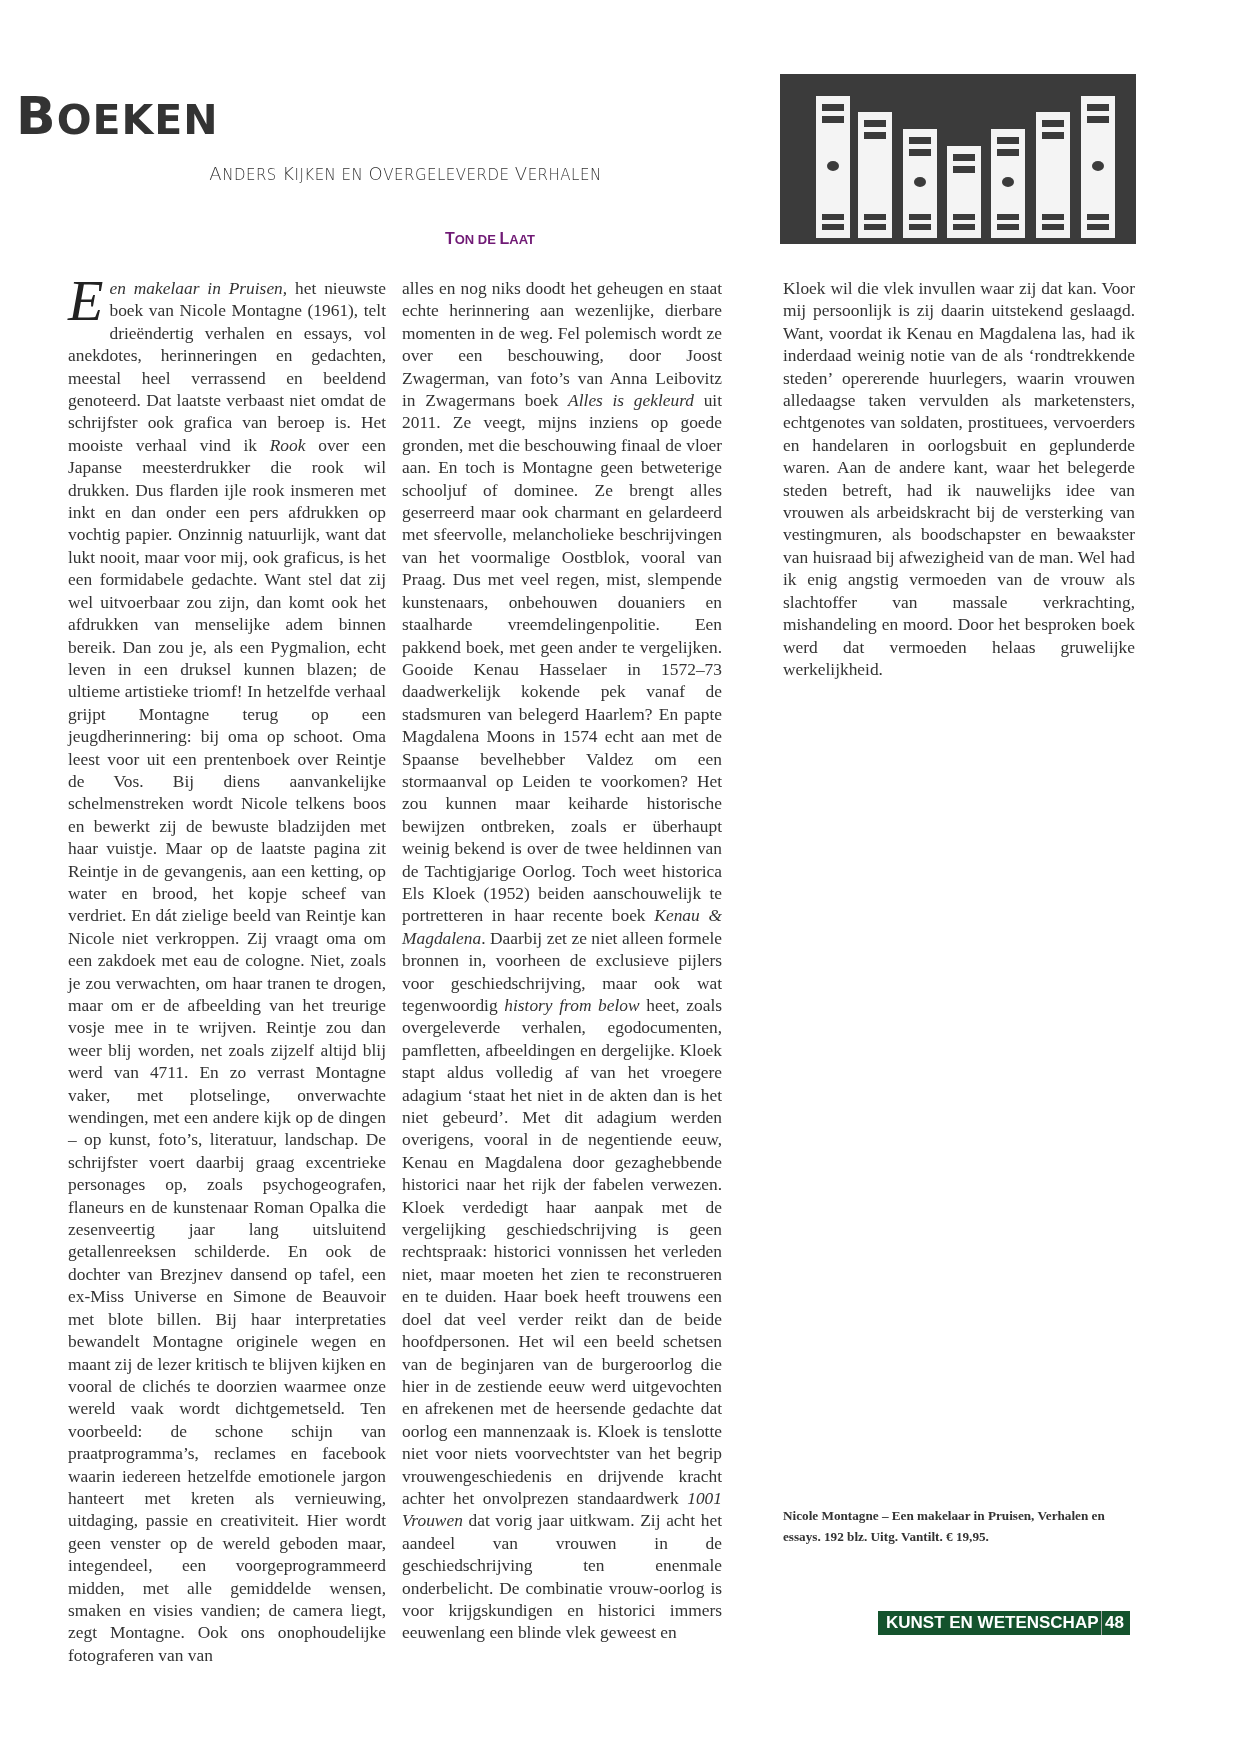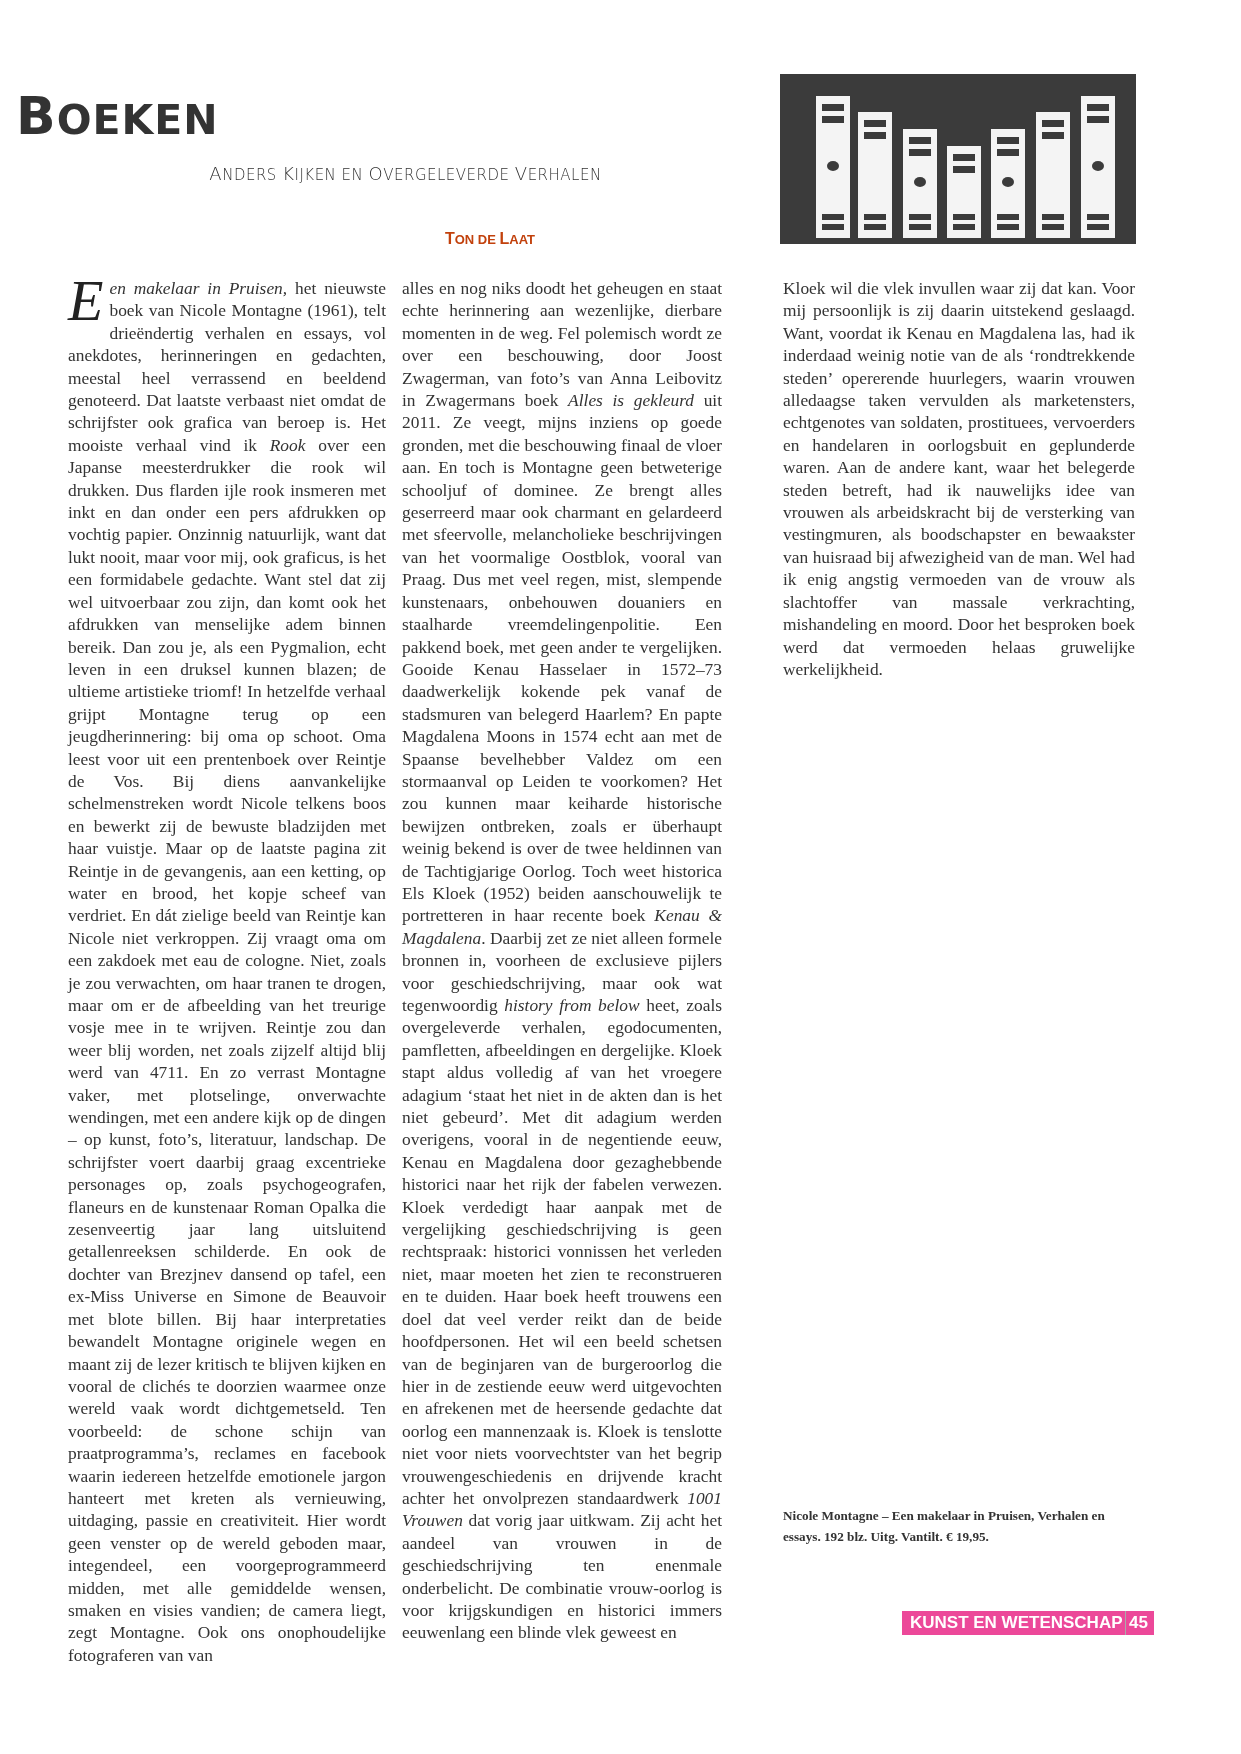--- a/index.html
+++ b/index.html
@@ -4,38 +4,38 @@
 <style>
   html, body { margin:0; padding:0; background:#ffffff; }
   body { width:1241px; height:1754px; position:relative; overflow:hidden; color:#2a2a2a; }
   .title { position:absolute; left:16px; top:86px; width:980px; text-align:left;
     font-family:"DejaVu Sans", sans-serif; font-weight:700; font-size:52px; color:#333; letter-spacing:1px; }
   .title .small { font-size:41px; }
   .subtitle { position:absolute; left:0; top:163px; width:811px; text-align:center;
     font-family:"DejaVu Sans", sans-serif; font-weight:300; font-size:18px; color:#333; letter-spacing:0.5px; }
   .subtitle .small { font-size:15px; }
   .author { position:absolute; left:0; top:230px; width:980px; text-align:center;
-    font-family:"Liberation Sans", sans-serif; font-weight:bold; font-size:16px; color:#c2410c; }
+    font-family:"Liberation Sans", sans-serif; font-weight:bold; font-size:16px; color:#701a75; }
   .author .small { font-size:13px; }
   .books-illustration { position:absolute; left:780px; top:74px; width:356px; height:170px; }
   .col { position:absolute; top:277px; width:318px; font-family:"Liberation Serif", serif;
     font-size:17.4px; line-height:22.4px; color:#333; text-align:justify; hyphens:manual; }
   .col1 { left:68px; }
   .col2 { left:402px; width:320px; }
   .col3 { left:783px; width:352px; }
   .col p { margin:0; }
   .drop { float:left; font-family:"Liberation Serif", serif; font-style:italic; font-size:58px;
     line-height:44px; margin:2px 6px 0 0; color:#222; }
   em, .it { font-style:italic; }
   .colophon { position:absolute; left:783px; top:1505px; width:352px; font-family:Liberation Serif, serif;
     font-weight:bold; font-size:13.2px; line-height:21px; color:#333; }
   .colophon p { margin:0; }
-  .footer { position:absolute; left:878px; top:1611px; width:252px; height:24px; background:#ec4899;
+  .footer { position:absolute; left:878px; top:1611px; width:252px; height:24px; background:#14532d;
     color:#fff; font-family:"Liberation Sans", sans-serif; font-weight:bold; font-size:17px;
-    line-height:24px; display:flex; align-items:center;margin-left:24px; }
+    line-height:24px; display:flex; align-items:center; }
   .footer .section { padding-left:8px; flex:1; }
   .footer .page { padding-right:6px; border-left:1px solid #aaa; padding-left:3px; }
 </style>
 </head>
 <body>
 
 <div class="title"><span>B</span><span class="small">OEKEN</span></div>
 
 <div class="subtitle">
   <span>A</span><span class="small">NDERS </span><span>K</span><span class="small">IJKEN EN </span><span>O</span><span class="small">VERGELEVERDE </span><span>V</span><span class="small">ERHALEN</span>
@@ -101,14 +101,14 @@
 <div class="col col3">
   <p>Kloek wil die vlek invullen waar zij dat kan. Voor mij persoonlijk is zij daarin uitstekend geslaagd. Want, voordat ik Kenau en Magdalena las, had ik inderdaad weinig notie van de als ‘rondtrekkende steden’ opererende huurlegers, waarin vrouwen alledaagse taken vervulden als marketensters, echtgenotes van soldaten, prostituees, vervoerders en handelaren in oorlogsbuit en geplunderde waren. Aan de andere kant, waar het belegerde steden betreft, had ik nauwelijks idee van vrouwen als arbeidskracht bij de versterking van vestingmuren, als boodschapster en bewaakster van huisraad bij afwezigheid van de man. Wel had ik enig angstig vermoeden van de vrouw als slachtoffer van massale verkrachting, mishandeling en moord. Door het besproken boek werd dat vermoeden helaas gruwelijke werkelijkheid.</p>
 </div>
 
 <div class="colophon">
   <p>Nicole Montagne – Een makelaar in Pruisen, Verhalen en essays. 192 blz. Uitg. Vantilt. € 19,95.</p>
 </div>
 
 <div class="footer">
   <span class="section">KUNST EN WETENSCHAP</span>
-  <span class="page">45</span>
+  <span class="page">48</span>
 </div>
 
 </body></html>

